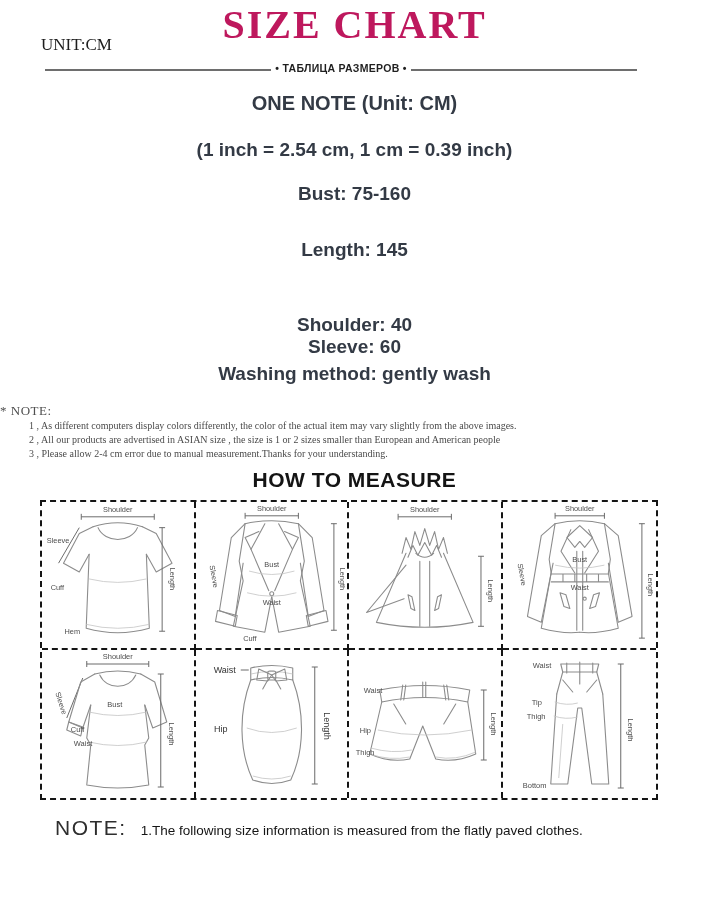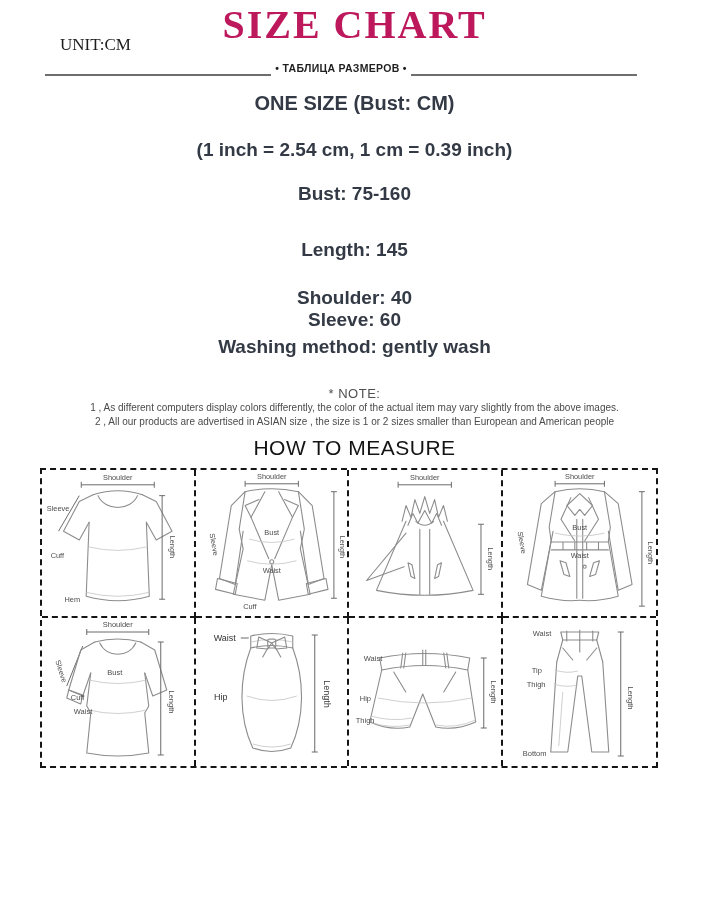--- a/index.html
+++ b/index.html
@@ -1,36 +1,36 @@
 <!DOCTYPE html>
 <html><head>
 <meta charset="utf-8">
 <style>
   html,body{margin:0;padding:0;background:#fff;}
   .page{position:relative;width:709px;height:903px;background:#ffffff;overflow:hidden;
         font-family:"Liberation Sans",sans-serif;}
   .title{margin:4px 0 18px;text-align:center;font-family:"Liberation Serif",serif;
          font-weight:700;font-size:40px;line-height:1.05;color:#be185d;letter-spacing:2px;}
-  .unit{position:absolute;left:60px;top:35px;font-family:"Liberation Serif",serif;
+  .unit{position:absolute;left:41px;top:35px;font-family:"Liberation Serif",serif;
         font-size:17px;color:#1d1d1d;}
-  .rule-row{display:flex;align-items:flex-end;width:592px;margin:8px 0 0 45px;}
+  .rule-row{display:flex;align-items:center;width:592px;margin:8px 0 0 45px;}
   .rule-row .ln{flex:1;height:2px;background:#6e6e6e;}
   .rule-sub{padding:0 4px;font-size:10.5px;font-weight:700;color:#1f1f1f;
             letter-spacing:0.3px;transform:translateY(-2px);white-space:nowrap;}
   .sizeblock{text-align:center;color:#333a45;font-weight:700;}
   .one-size{font-size:20px;margin-top:16px;}
   .conv{font-size:19px;margin-top:24px;}
   .mline{font-size:19px;}
-  .mline.m0{margin-top:22px;} .mline.m1{margin-top:34px;} .mline.m2{margin-top:26px;}
+  .mline.m0{margin-top:22px;} .mline.m1{margin-top:34px;} .mline.m2{margin-top:53px;}
   .mline.m3{} .mline.m4{margin-top:5px;}
   .note-conv{font-size:16px;margin-top:18px;}
-  .smallnotes{text-align:center;color:#4f4f4f;margin-top:28px;}
+  .smallnotes{text-align:left;color:#4f4f4f;margin-top:18px;font-family:Liberation Serif, serif;}
   .smallnotes .nhead{font-size:13px;letter-spacing:0.5px;}
-  .smallnotes .nitem{font-size:10px;line-height:14px;color:#4a4a4a;}
-  .htm-head{text-align:center;font-size:21px;font-weight:400;color:#141414;
+  .smallnotes .nitem{font-size:10px;line-height:14px;color:#4a4a4a;padding-left:29px;}
+  .htm-head{text-align:center;font-size:21px;font-weight:700;color:#141414;
             letter-spacing:0.5px;margin-top:7px;}
   .measure-grid{width:614px;margin:8px 0 0 40px;border:2.5px dashed #151515;
                 display:grid;grid-template-columns:repeat(4,1fr);grid-template-rows:148px 148px;}
   .cell{position:relative;}
   .cell.cr{border-right:2.5px dashed #151515;}
   .cell.cb{border-bottom:2.5px dashed #151515;}
   .cell svg{display:block;width:100%;height:100%;}
   .g{fill:none;stroke:#8c8c8c;stroke-width:1.1;stroke-linecap:round;stroke-linejoin:round;}
   .gl{fill:none;stroke:#c3c3c3;stroke-width:0.8;}
   .m{fill:none;stroke:#6a6a6a;stroke-width:1;}
@@ -48,33 +48,34 @@
   <h1 class="title">SIZE CHART</h1>
   <div class="unit">UNIT:CM</div>
 
   <div class="rule-row">
     <div class="ln"></div>
     <div class="rule-sub">• ТАБЛИЦА РАЗМЕРОВ •</div>
     <div class="ln"></div>
   </div>
 
   <div class="sizeblock">
-    <div class="one-size">ONE SIZE (Bust: CM)</div>
+    <div class="one-size">ONE NOTE (Unit: CM)</div>
     <div class="conv">(1 inch = 2.54 cm, 1 cm = 0.39 inch)</div>
     <div class="mline m0">Bust: 75-160</div>
     <div class="mline m1">Length: 145</div>
     <div class="mline m2">Shoulder: 40</div>
     <div class="mline m3">Sleeve: 60</div>
     <div class="mline m4">Washing method: gently wash</div>
   </div>
 
   <div class="smallnotes">
     <div class="nhead">* NOTE:</div>
     <div class="nitem">1 , As different computers display colors differently, the color of the actual item may vary slightly from the above images.</div>
     <div class="nitem">2 , All our products are advertised in ASIAN size , the size is 1 or 2 sizes smaller than European and American people</div>
+    <div class="nitem">3 , Please allow 2-4 cm error due to manual measurement.Thanks for your understanding.</div>
   </div>
 
   <div class="htm-head">HOW TO MEASURE</div>
 
   <div class="measure-grid">
 
     <div class="cell cr cb">
       <svg viewBox="0 0 150 148">
         <path class="m" d="M38 15 H112 M38 12 V18 M112 12 V18"></path>
         <text class="lb" x="75" y="10" text-anchor="middle">Shoulder</text>
@@ -230,14 +231,18 @@
         <text class="lb" x="27" y="55">Tip</text>
         <text class="lb" x="22" y="69">Thigh</text>
         <text class="lb" x="18" y="138">Bottom</text>
         <path class="m" d="M116 14 V138 M113 14 H119 M113 138 H119"></path>
         <text class="lb" transform="rotate(90 123 80)" x="123" y="80" text-anchor="middle">Length</text>
       </svg>
     </div>
 
   </div>
 
+  <div class="footer">
+    <span class="fhead">NOTE:</span>
+    <span class="ftext">1.The following size information is measured from the flatly paved clothes.</span>
+  </div>
 
 </div>
 
 </body></html>

